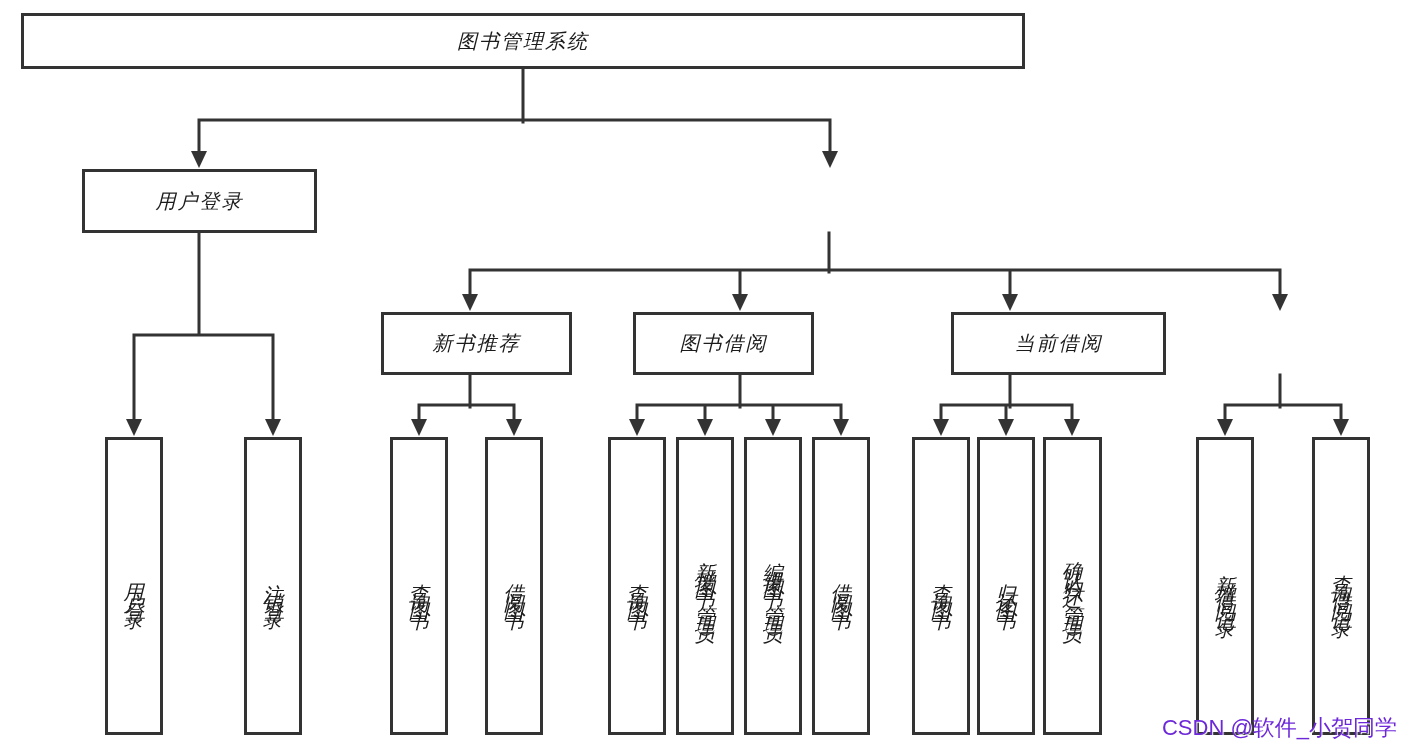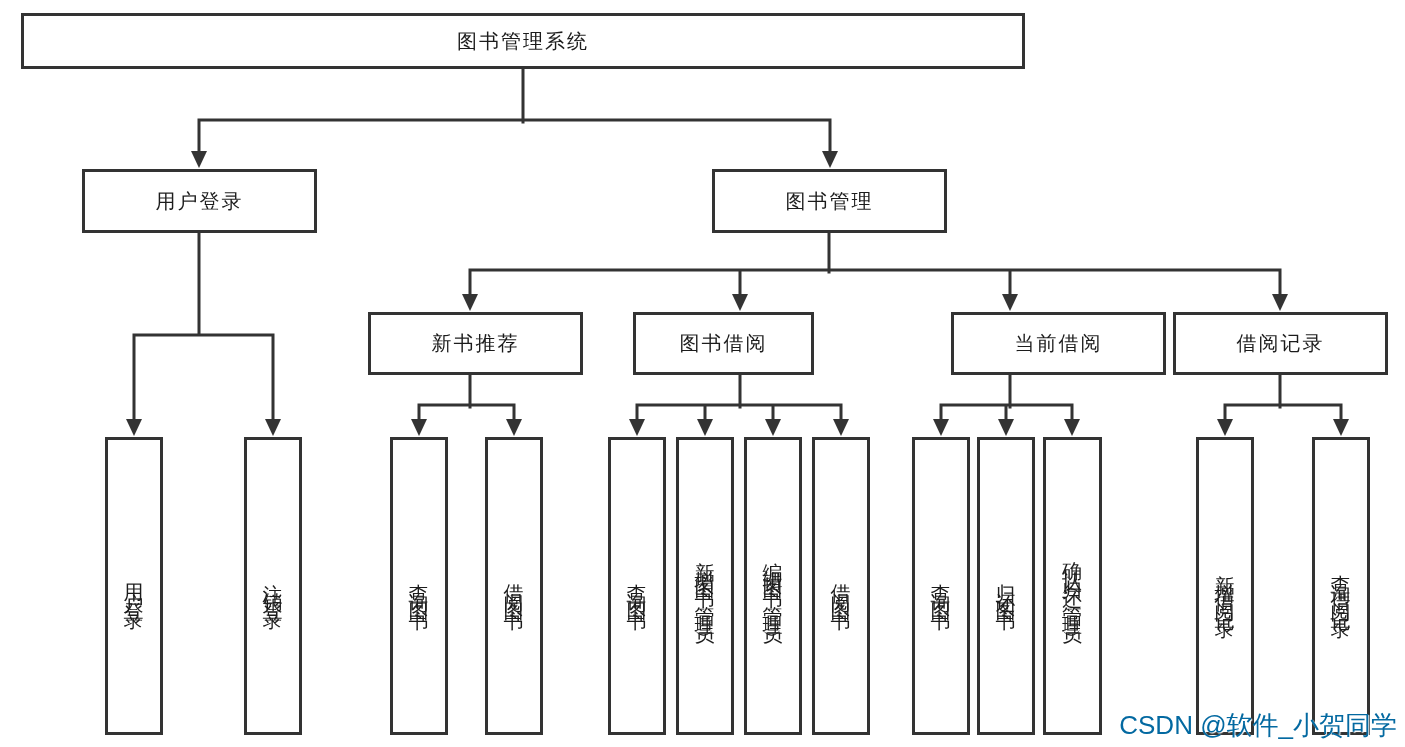--- a/index.html
+++ b/index.html
@@ -21,39 +21,40 @@
   .box {
     position: absolute;
     box-sizing: border-box;
     border: 3px solid #333333;
     background: #ffffff;
     display: flex;
     align-items: center;
     justify-content: center;
     color: #1c1c1c;
     z-index: 1;
+    font-style: italic;
   }
   .box.h span {
     font-size: 20px;
     letter-spacing: 2px;
     white-space: nowrap;
   }
   .box.v span {
     writing-mode: vertical-rl;
     text-orientation: mixed;
     font-size: 20px;
     letter-spacing: 9px;
     line-height: 1;
   }
   .watermark {
     position: absolute;
     right: 8px;
     bottom: 4px;
-    font-size: 26px;
-    color: #0369a1;
+    font-size: 22px;
+    color: #6d28d9;
     text-shadow: 1px 1px 1px #ffffff;
     z-index: 2;
     white-space: nowrap;
   }
 </style>
 </head>
 <body>
 
 <div class="canvas">
 
@@ -100,35 +101,29 @@
     <polygon points="1333,419 1349,419 1341,436"></polygon>
   </svg>
 
   <div class="box h" style="left:21px;top:13px;width:1004px;height:56px">
     <span>图书管理系统</span>
   </div>
 
   <div class="box h" style="left:82px;top:169px;width:235px;height:64px">
     <span>用户登录</span>
   </div>
-  <div class="box h" style="left:712px;top:169px;width:235px;height:64px">
-    <span>图书管理</span>
-  </div>
 
-  <div class="box h" style="left:368px;top:312px;width:215px;height:63px">
+  <div class="box h" style="left:381px;top:312px;width:191px;height:63px">
     <span>新书推荐</span>
   </div>
   <div class="box h" style="left:633px;top:312px;width:181px;height:63px">
     <span>图书借阅</span>
   </div>
   <div class="box h" style="left:951px;top:312px;width:215px;height:63px">
     <span>当前借阅</span>
-  </div>
-  <div class="box h" style="left:1173px;top:312px;width:215px;height:63px">
-    <span>借阅记录</span>
   </div>
 
   <div class="box v" style="left:105px;top:437px;width:58px;height:298px">
     <span>用户登录</span>
   </div>
   <div class="box v" style="left:244px;top:437px;width:58px;height:298px">
     <span>注销登录</span>
   </div>
 
   <div class="box v" style="left:390px;top:437px;width:58px;height:298px">

